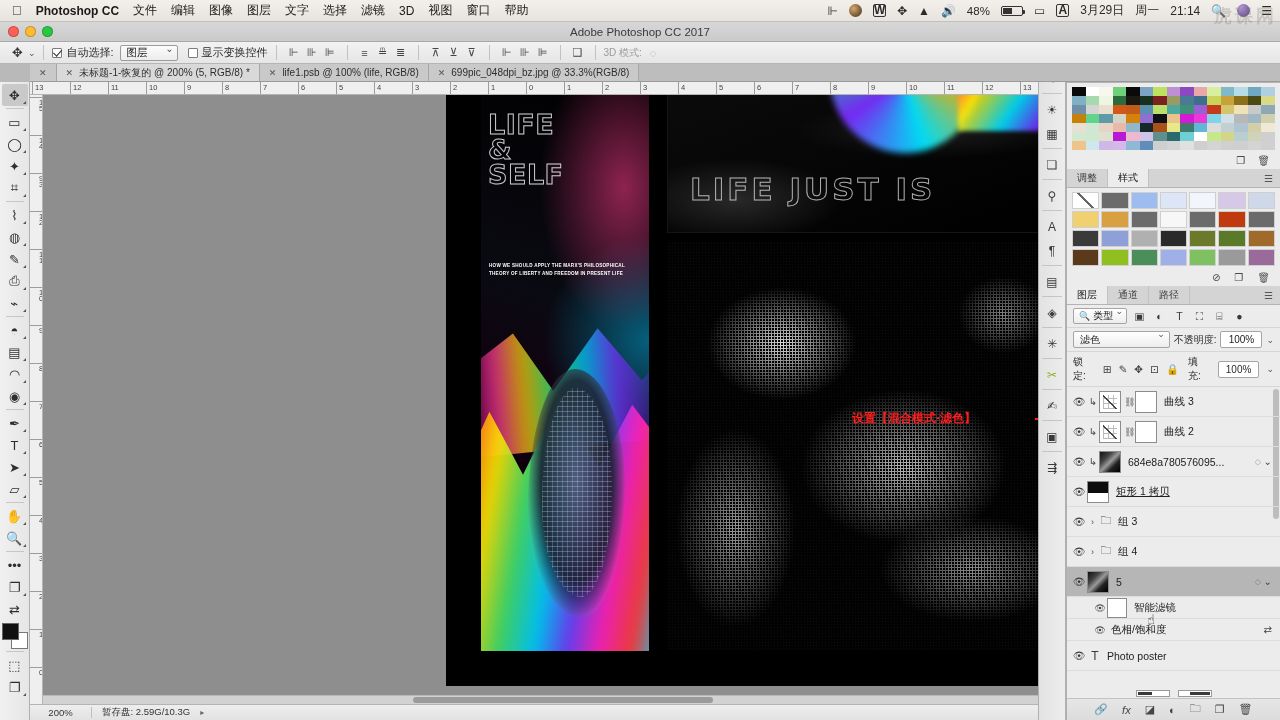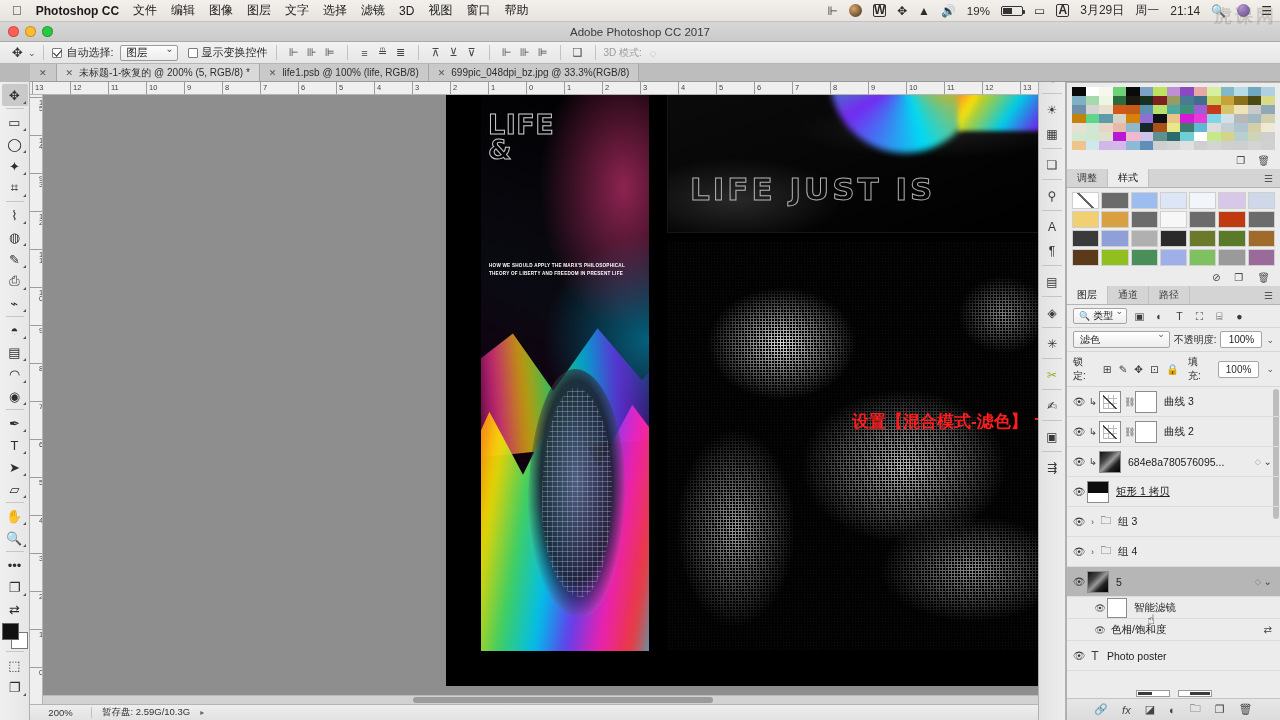--- a/index.html
+++ b/index.html
@@ -252,21 +252,21 @@
     background-image: radial-gradient(circle at 1px 1px, #000 0.9px, transparent 1px);
     background-size: 3px 3px;
   }
   .br-streak {
     position: absolute; inset: 0;
     background: repeating-linear-gradient(68deg, rgba(0,0,0,.35) 0 2px, transparent 2px 9px);
     opacity: .5;
   }
   .annot {
     position: absolute; left: 852px; top: 410px; z-index: 33;
-    color: #ff1d1d; font-size: 17px; font-weight: bold; white-space: nowrap;
+    color: #ff1d1d; font-size: 12px; font-weight: bold; white-space: nowrap;
     text-shadow: 0 0 1px rgba(0,0,0,.35);
   }
   .annot-arrow {
     position: absolute; left: 1035px; top: 418px; width: 85px; height: 2px;
     background: #ff1d1d; z-index: 33;
   }
   .annot-arrow:after {
     content:""; position:absolute; right:-1px; top:-4px; width:0; height:0;
     border-left: 8px solid #ff1d1d; border-top: 5px solid transparent; border-bottom: 5px solid transparent;
   }
@@ -445,21 +445,21 @@
     <span class="mitem">窗口</span>
     <span class="mitem">帮助</span>
 
     <span class="right">
       <span>⊩</span>
       <span style="width:13px;height:13px;border-radius:50%;background:radial-gradient(circle at 35% 35%,#d8a76a,#3a2a18);display:inline-block;"></span>
       <span class="sqicon">W</span>
       <span>✥</span>
       <span>▲</span>
       <span>🔊</span>
-      <span class="battpct">19%</span>
+      <span class="battpct">48%</span>
       <span class="batt">
           <i></i>
         </span>
       <span>▭</span>
       <span class="sqicon">A</span>
       <span>3月29日</span>
       <span>周一</span>
       <span>21:14</span>
       <span>🔍</span>
       <span class="avatar-dot"></span>
@@ -668,20 +668,21 @@
     <div class="artboard">
 
       <div class="poster-left">
         <div class="pl-grad"></div>
         <div class="pl-wave2"></div>
         <div class="pl-wave"></div>
         <div class="pl-head"></div>
         <div class="pl-title">
           <div>LIFE</div>
           <div>&amp;</div>
+          <div>SELF</div>
         </div>
         <div class="pl-sub">HOW WE SHOULD APPLY THE MARX'S PHILOSOPHICAL THEORY OF LIBERTY AND FREEDOM IN PRESENT LIFE</div>
       </div>
 
       <div class="poster-tr">
         <div class="tr-silk"></div>
         <div class="tr-blob"></div>
         <div class="tr-blob2"></div>
         <div class="tr-text">LIFE JUST IS</div>
       </div>

